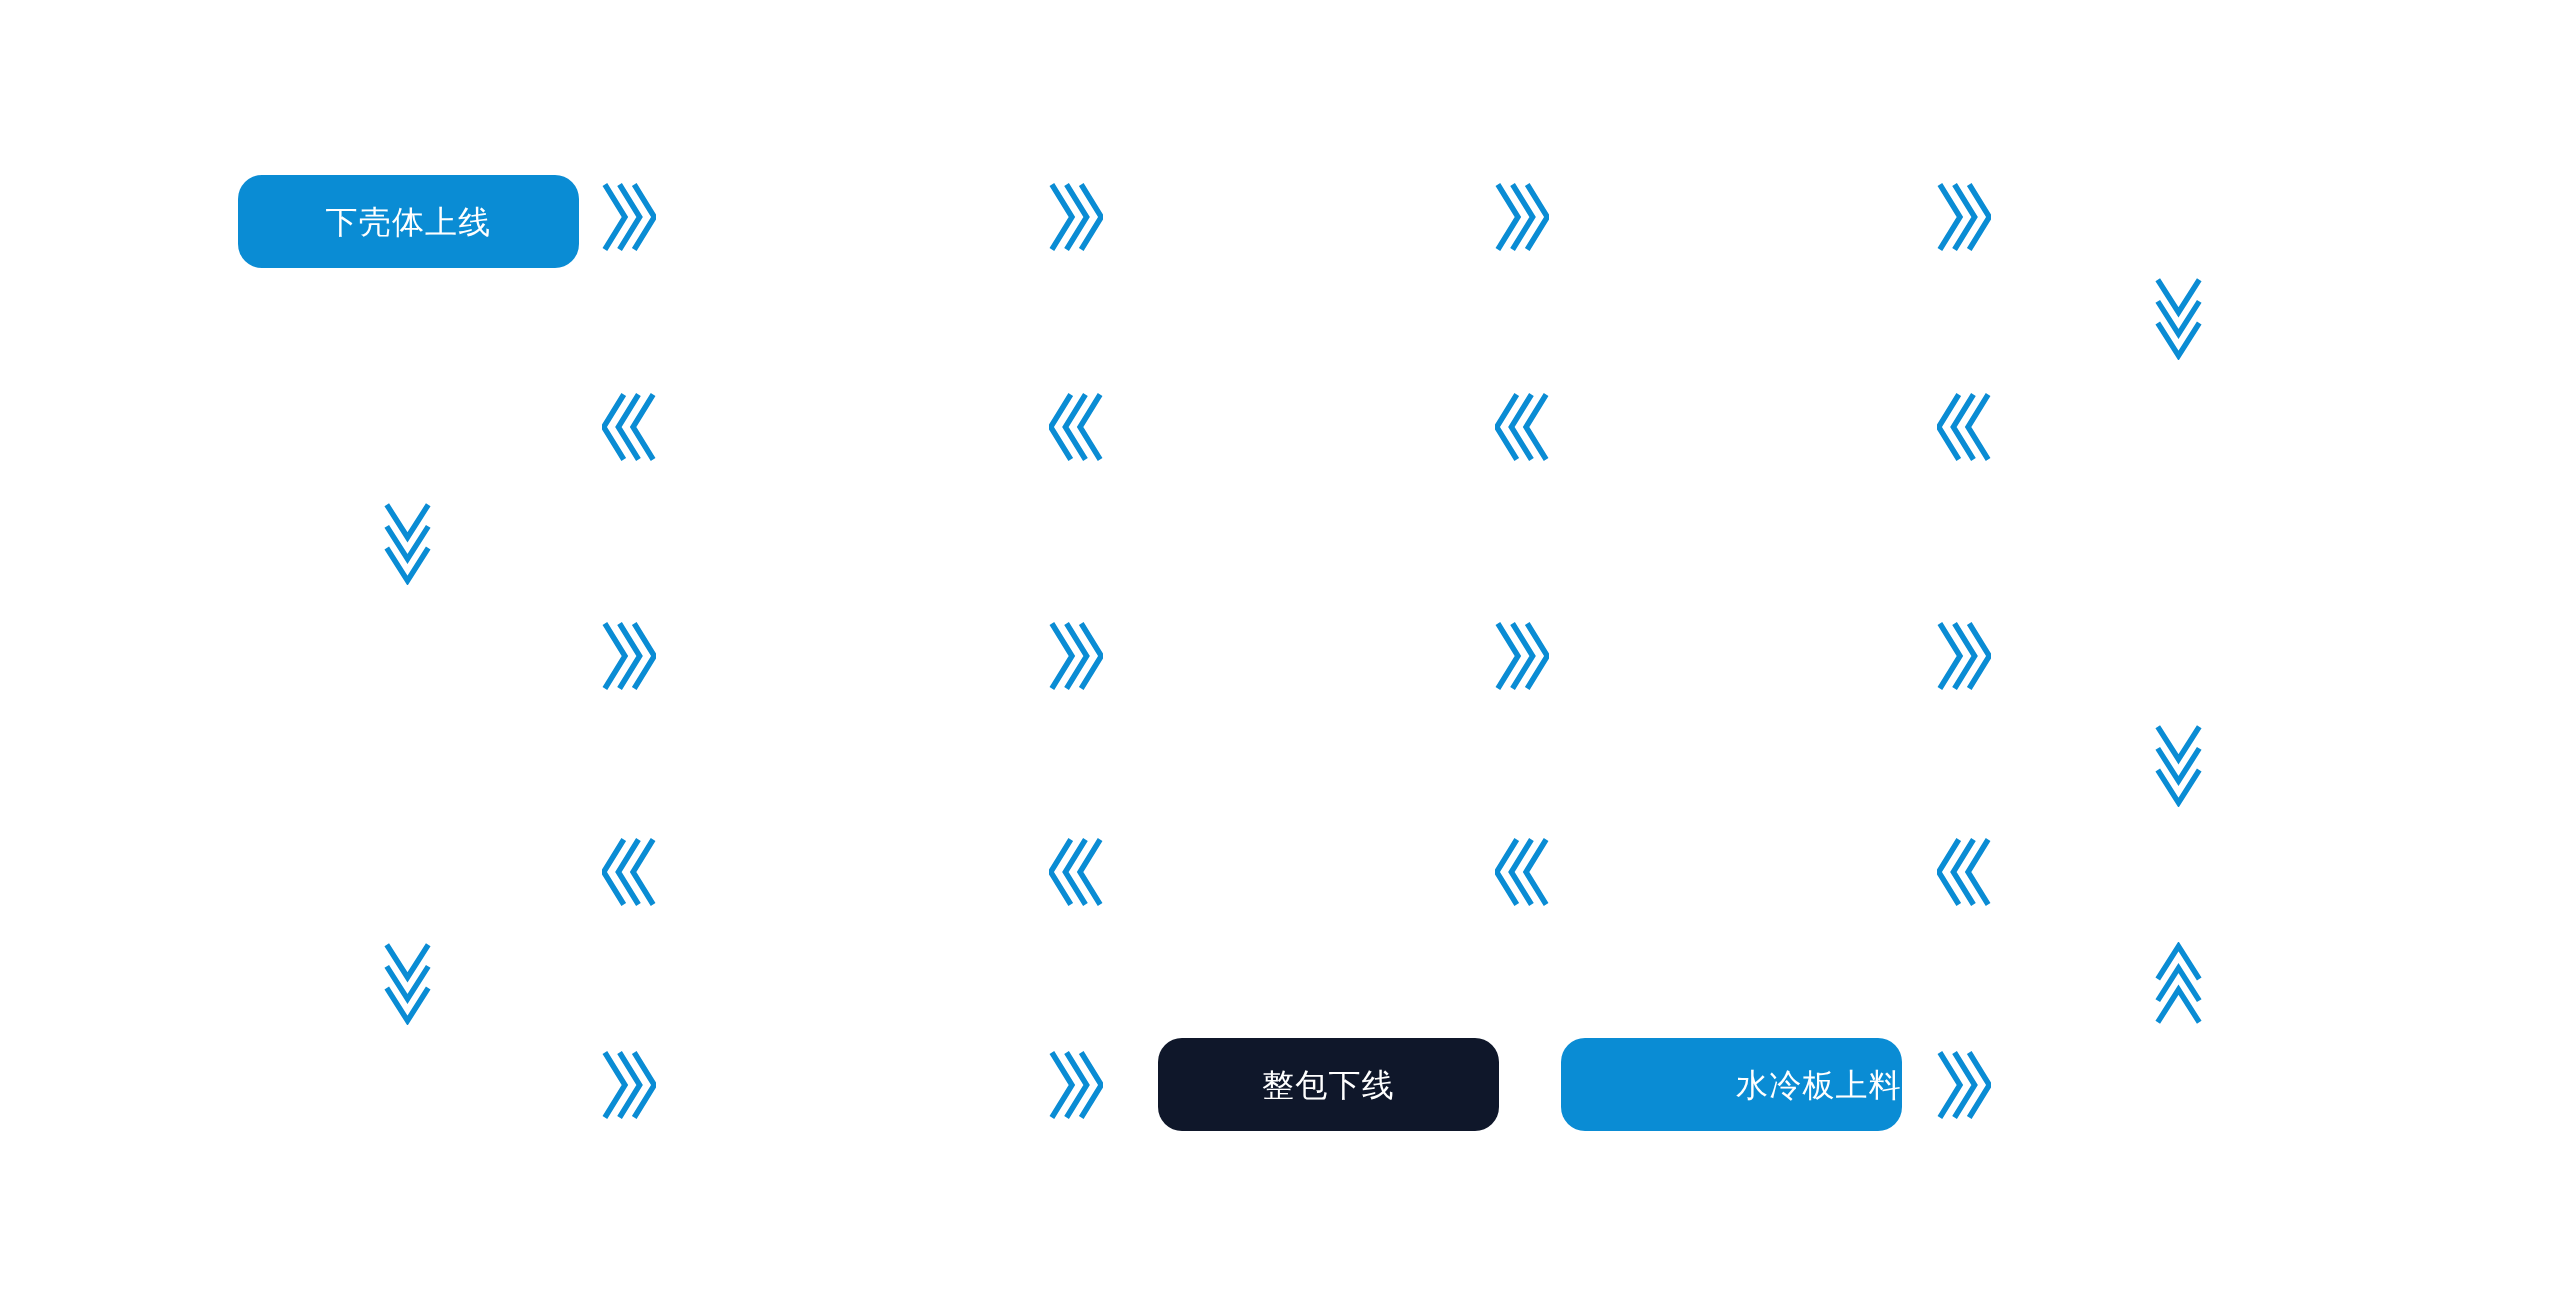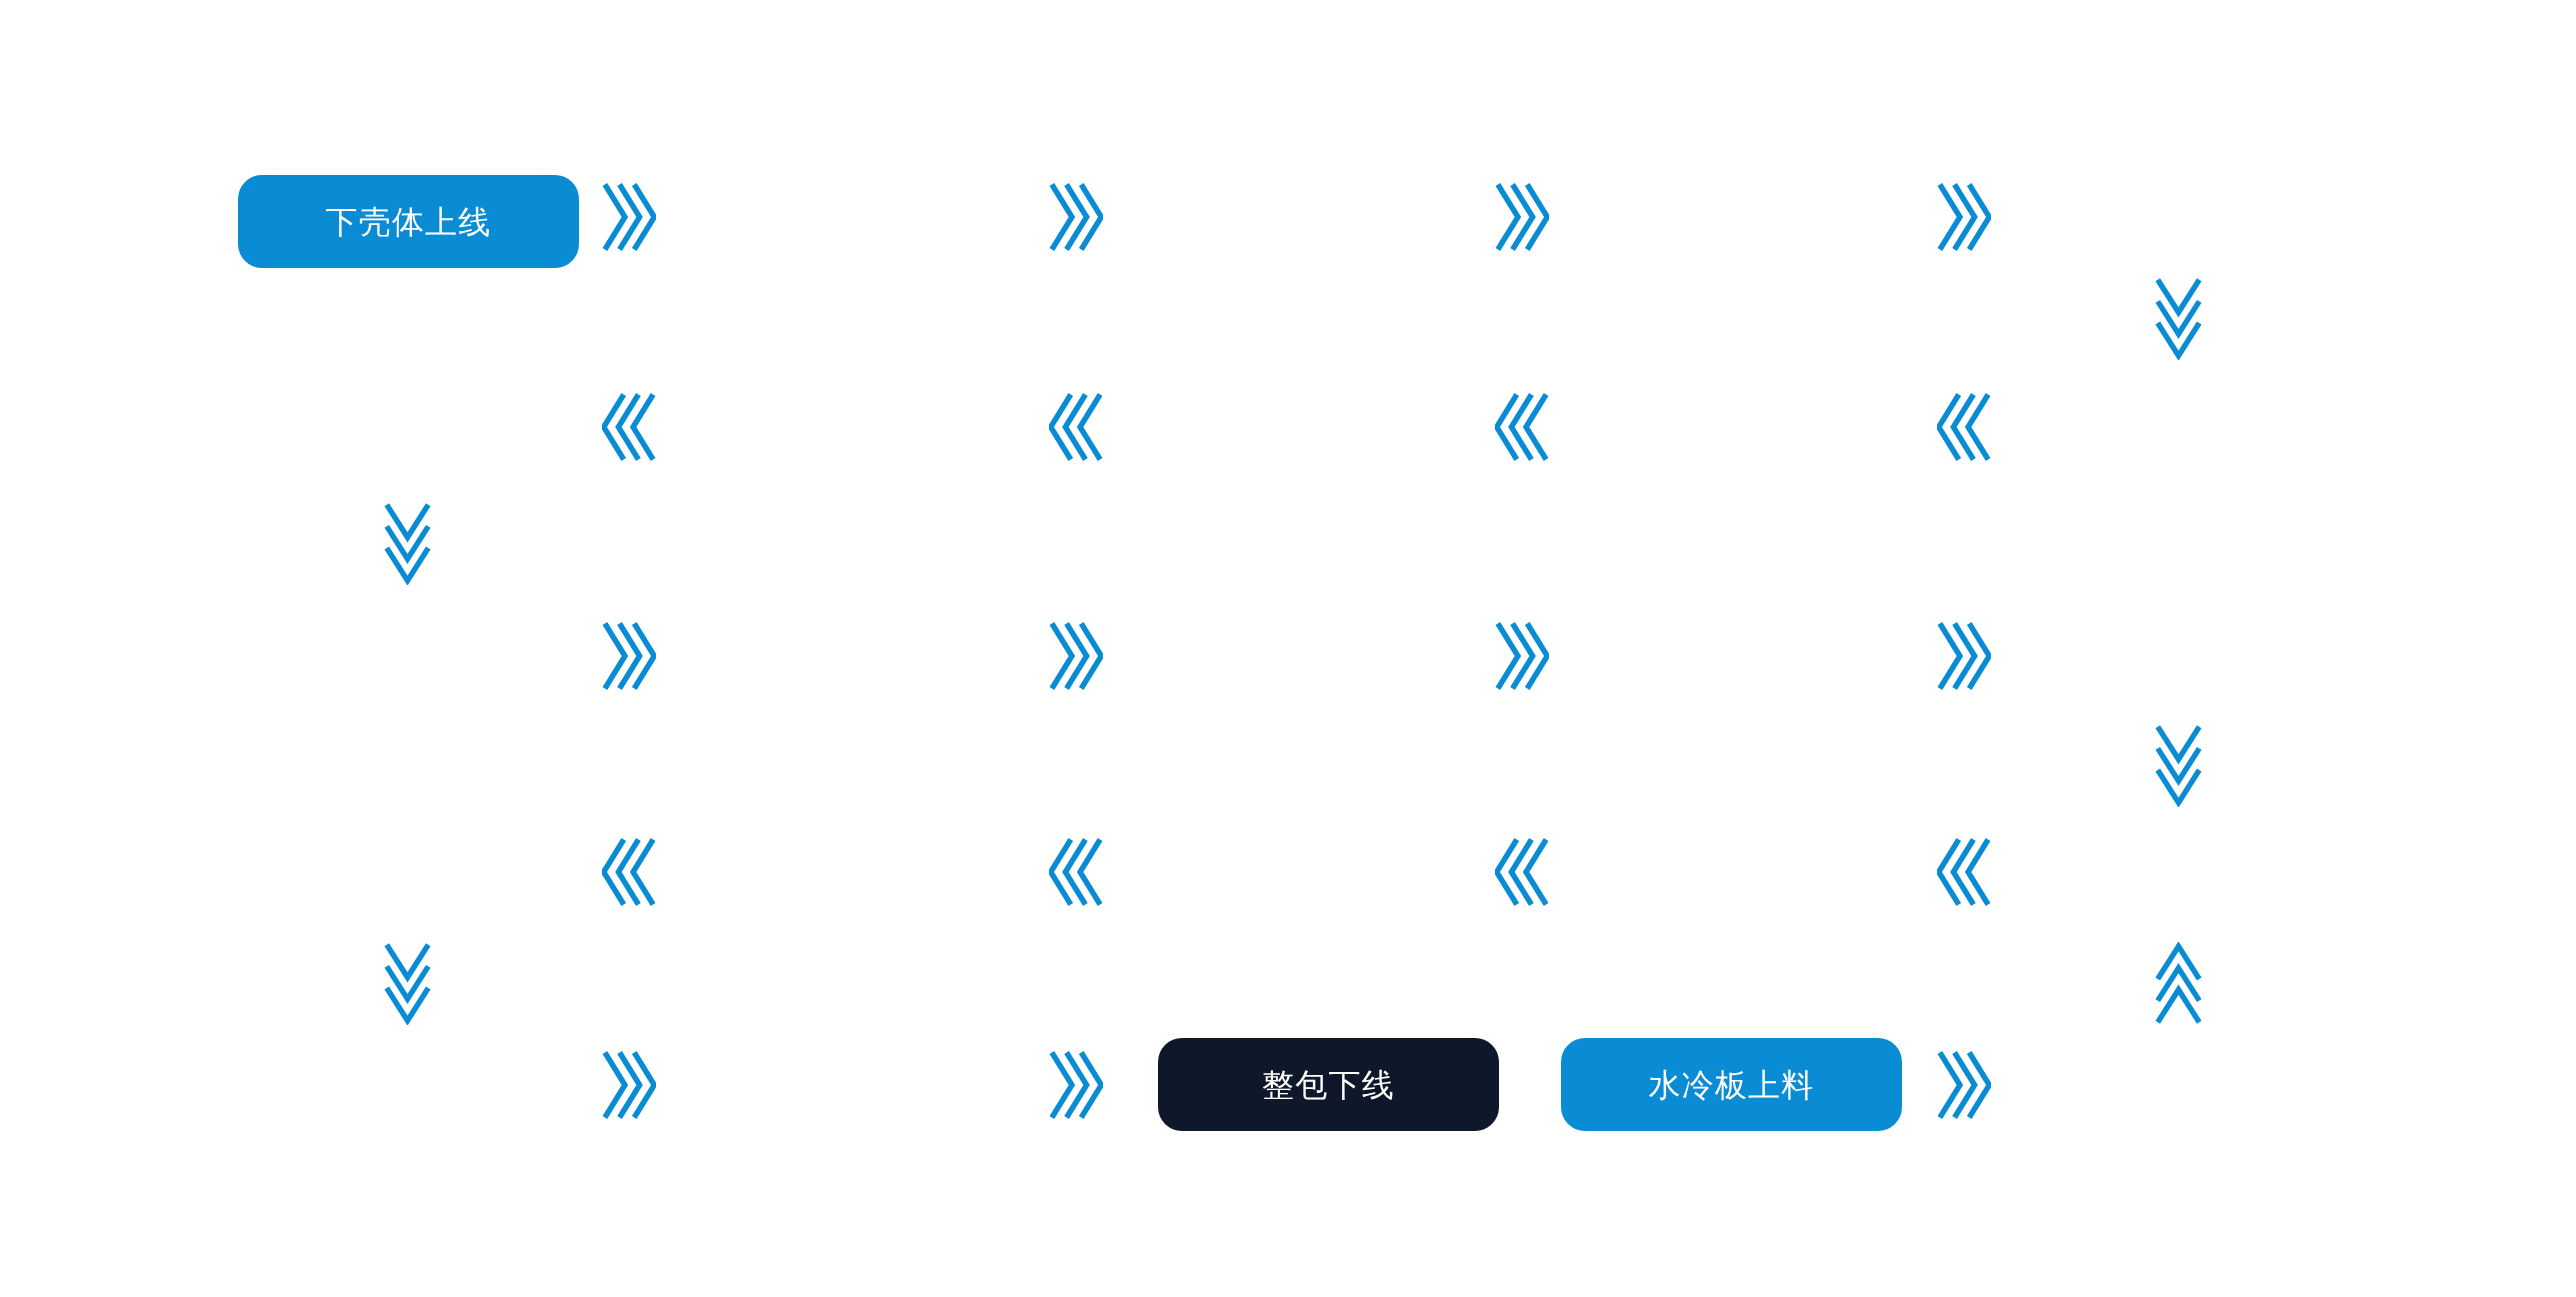--- a/index.html
+++ b/index.html
@@ -151,17 +151,17 @@
       <path d="M 4.4 4 L 36.5 56 L 4.4 108" fill="none" stroke="#0a8cd4" stroke-width="8.8" stroke-linecap="butt" stroke-linejoin="miter"></path>
       <path d="M 27.9 4 L 60 56 L 27.9 108" fill="none" stroke="#0a8cd4" stroke-width="8.8" stroke-linecap="butt" stroke-linejoin="miter"></path>
       <path d="M 51.4 4 L 83.5 56 L 51.4 108" fill="none" stroke="#0a8cd4" stroke-width="8.8" stroke-linecap="butt" stroke-linejoin="miter"></path>
     </svg>
     <div class="node" style="left: 238px; top: 175px; width: 341px; height: 93px; background: rgb(10, 140, 212);">
       <span style="color: rgb(255, 255, 255);">下壳体上线</span>
     </div>
     <div class="node" style="left: 1118px; top: 1038px; width: 341px; height: 93px; background: #0f172a; margin-left: 40px;">
       <span style="color: rgb(255, 255, 255);">整包下线</span>
     </div>
-    <div class="node" style="left: 1561px; top: 1038px; width: 341px; height: 93px; background: rgb(10, 140, 212);">
+    <div class="node" style="left: 1561px; top: 1038px; width: 341px; height: 93px; background: rgb(10, 140, 212); justify-content: flex-end;">
       <span style="color: rgb(255, 255, 255);">水冷板上料</span>
     </div>
   </div>
 
 
 </body></html>

